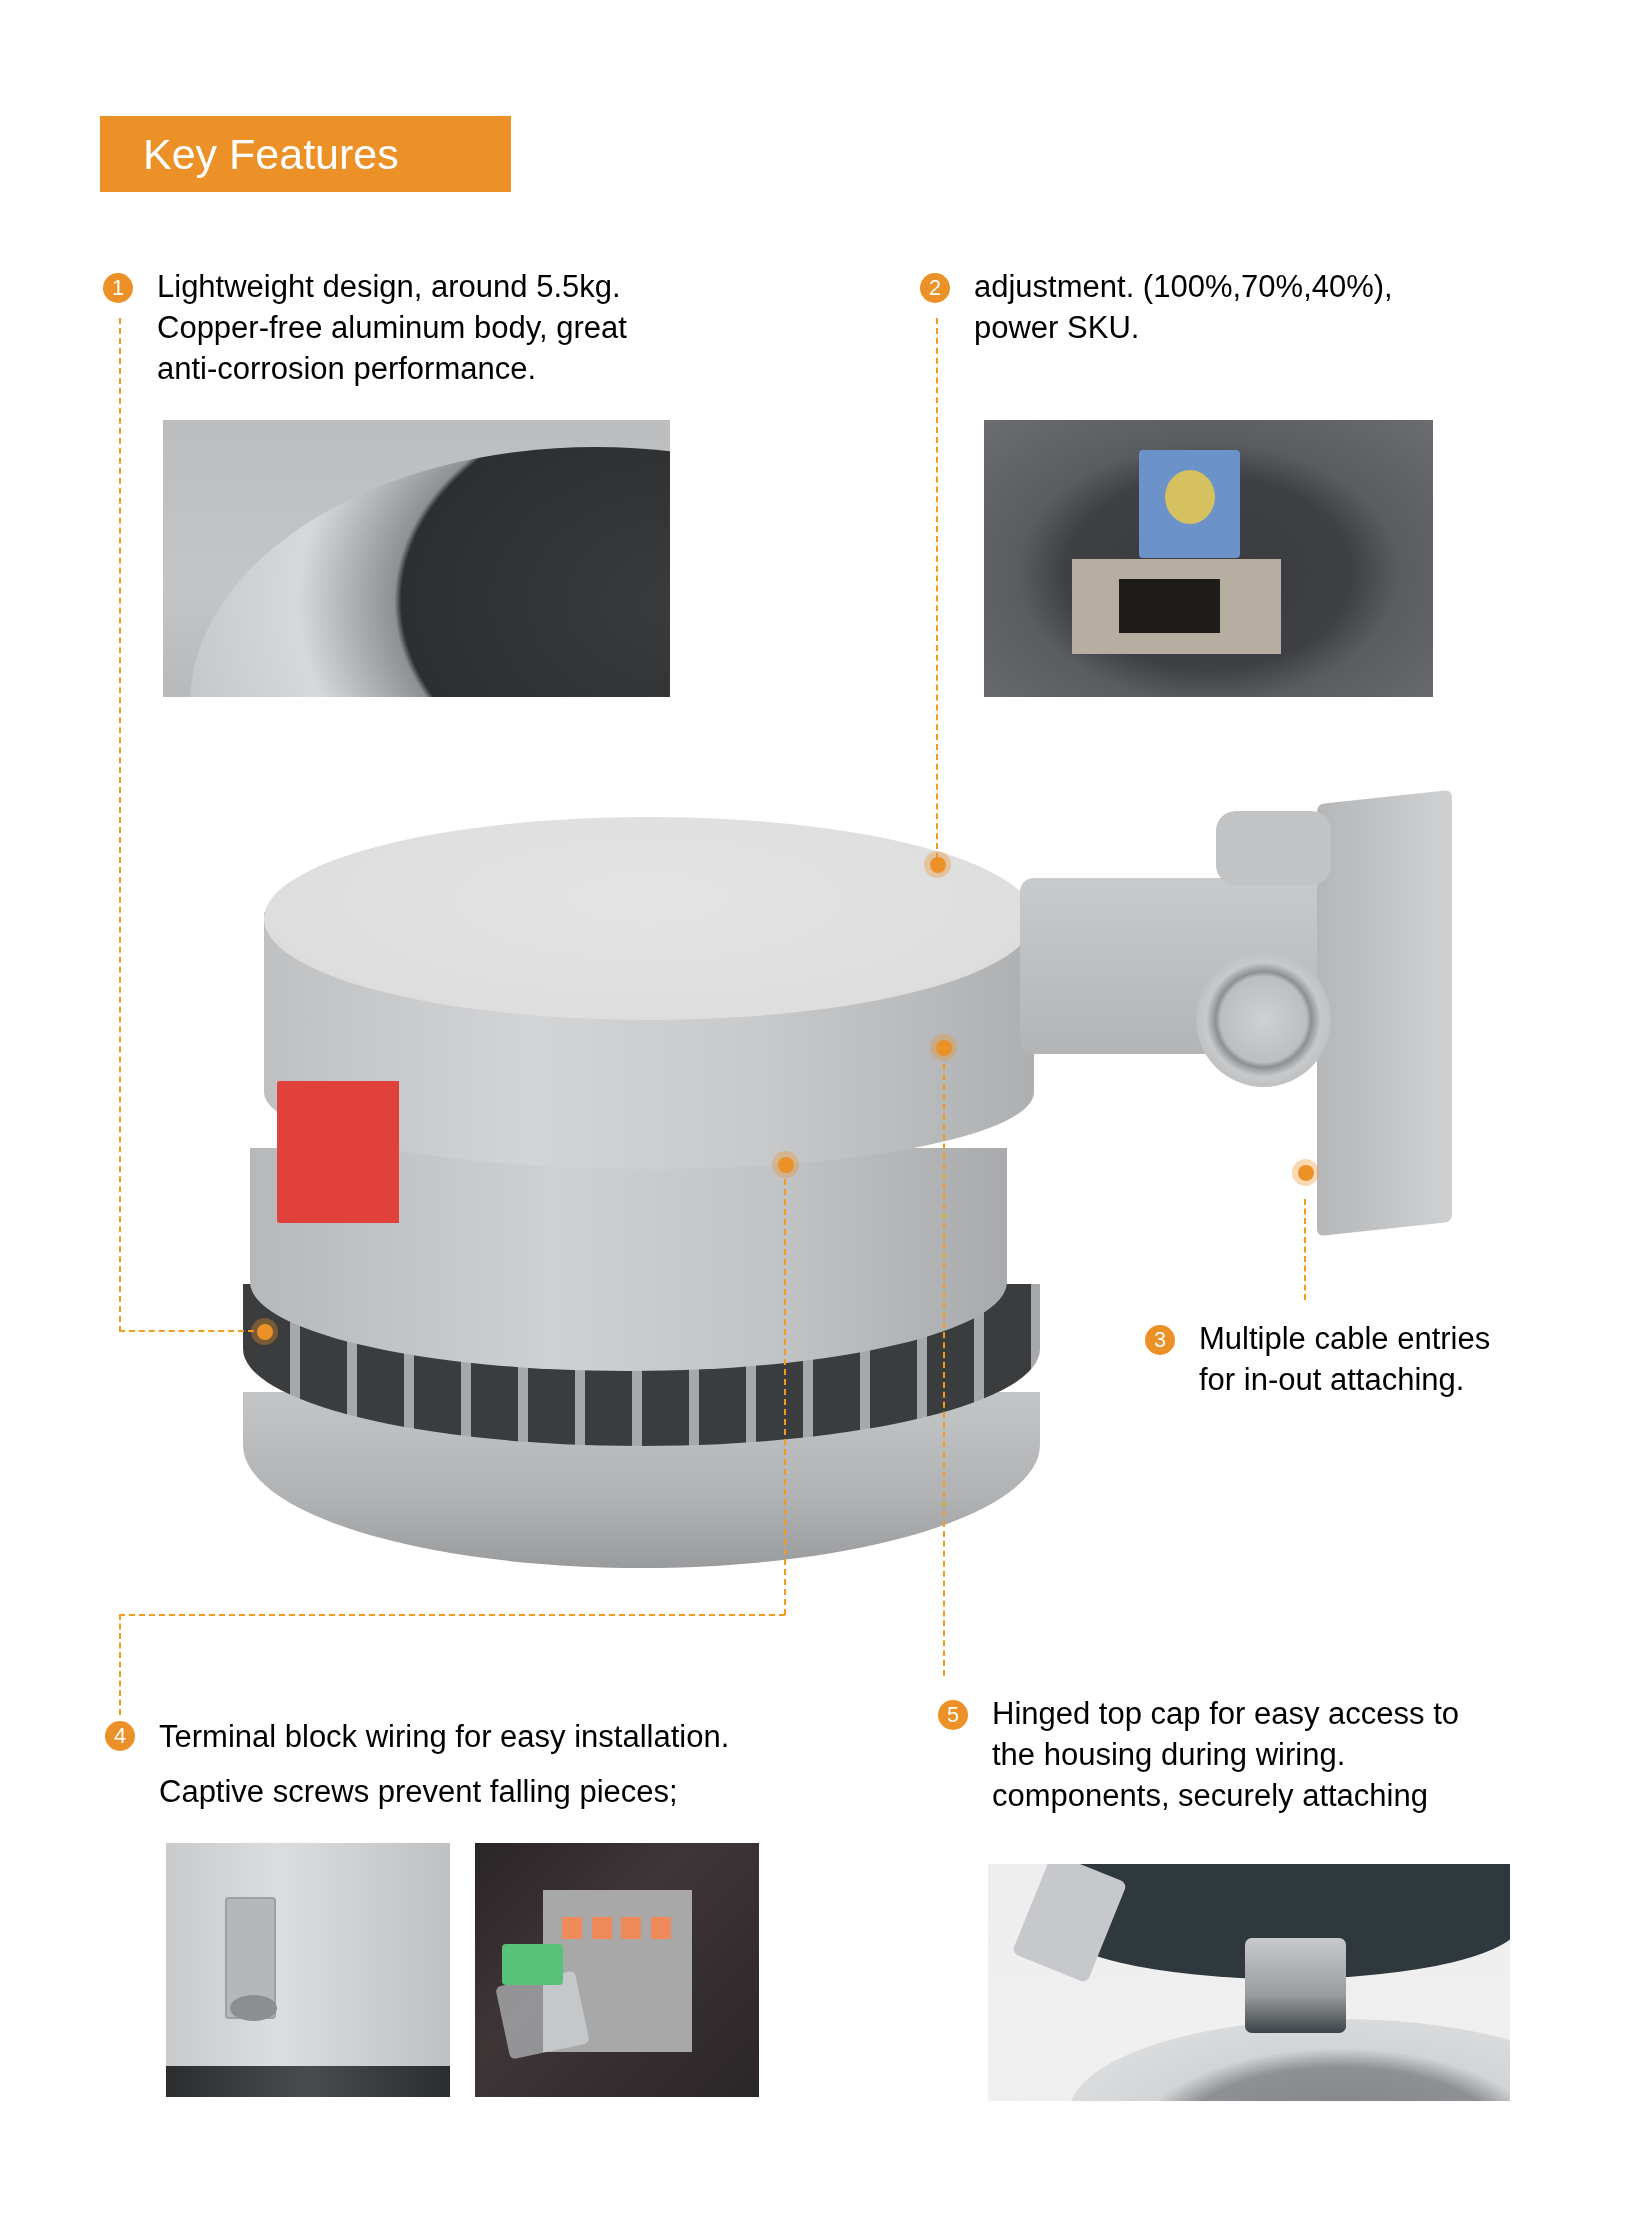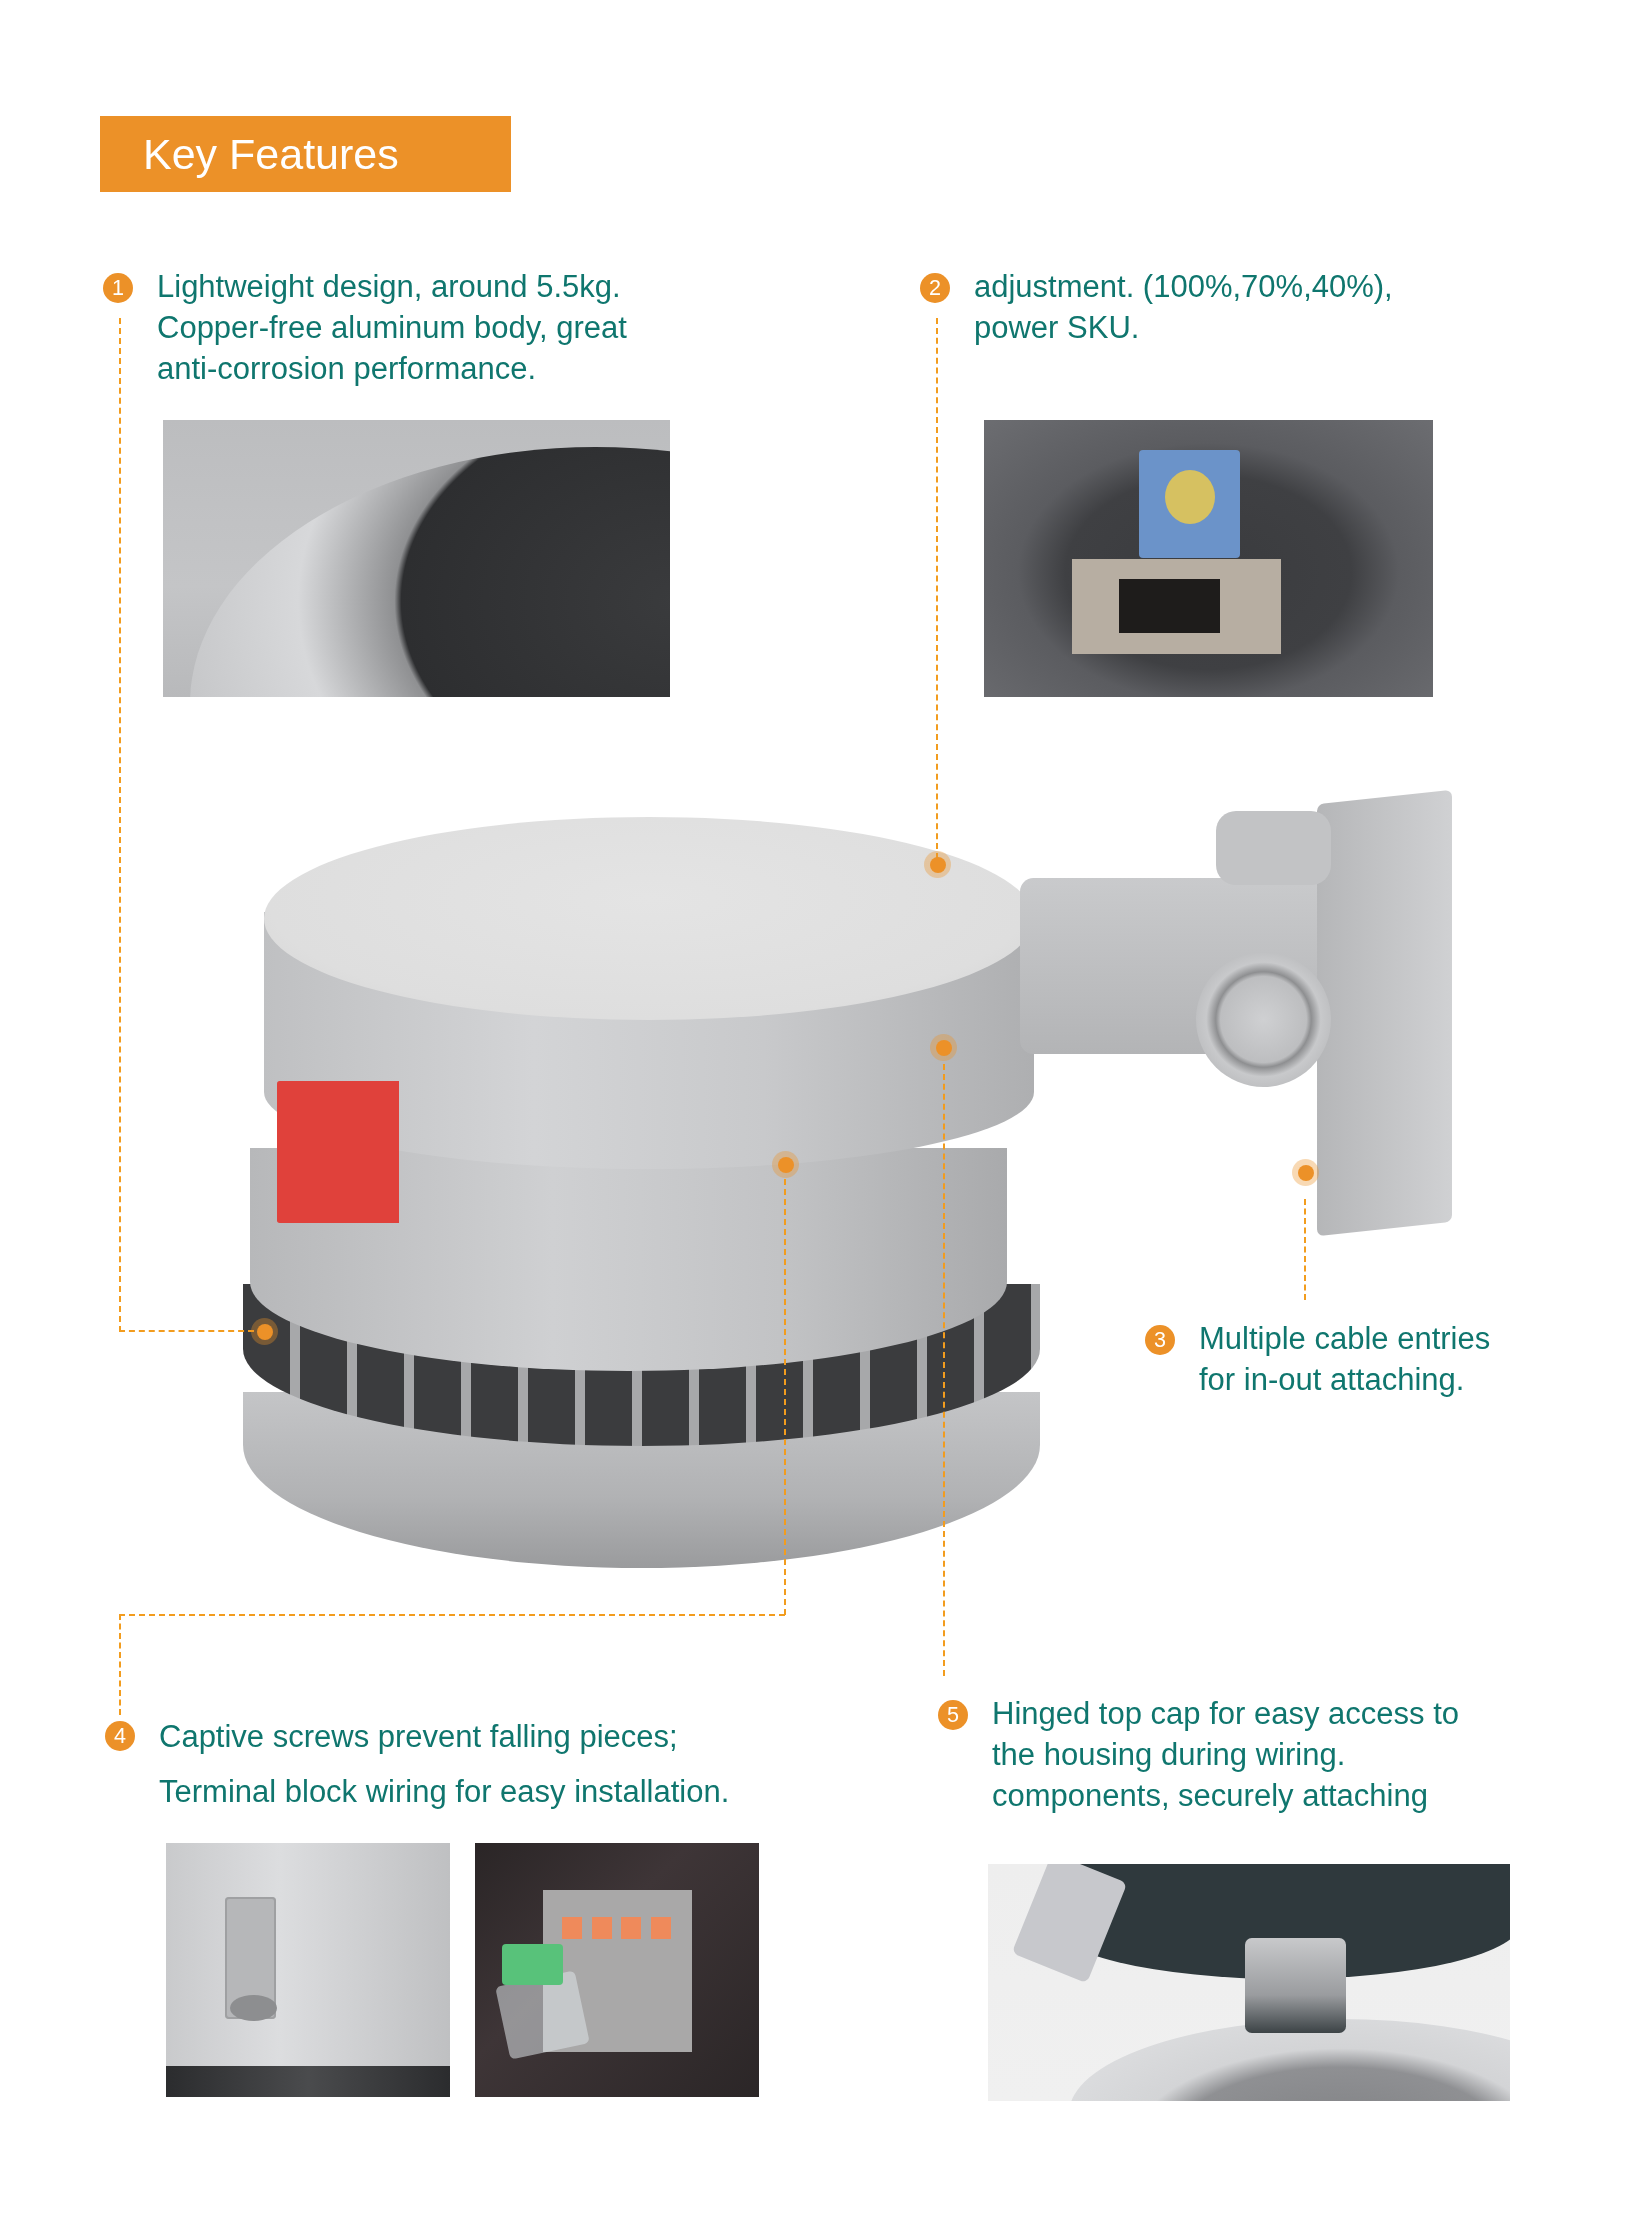--- a/index.html
+++ b/index.html
@@ -10,21 +10,21 @@
   
   .header-box { left: 100px; top: 116px; width: 411px; height: 76px; background: #ec9128; }
   .header-title { left: 0; top: 0; width: 100%; height: 100%; display: flex; align-items: center;
                   padding-left: 43px; box-sizing: border-box; color: #ffffff; font-size: 43px; }
 
   
   .feature { display: flex; align-items: flex-start; }
   .badge { width: 30px; height: 30px; border-radius: 50%; background: #ec9128; color: #fff;
            font-size: 21.6px; display: flex; align-items: center; justify-content: center;
            flex-shrink: 0; margin-top: 6.8px; margin-right: 24px; }
-  .feature-text { font-size: 31px; line-height: 41px; color: #0f766e; }
+  .feature-text { font-size: 31px; line-height: 41px; color: #000000; }
   .feature-text span { display: block; }
 
   
   .dash-v { border-left: 2.7px dashed #f29c1e; width: 0; }
   .dash-h { border-top: 2.7px dashed #f29c1e; height: 0; }
 
   
   .hotspot { width: 27px; height: 27px; border-radius: 50%; background: rgba(236,145,40,0.35);
              display: flex; align-items: center; justify-content: center; }
   .hotspot::after { content: ""; width: 16px; height: 16px; border-radius: 50%; background: #ec9128; }
@@ -112,22 +112,22 @@
   <div class="badge">3</div>
   <div class="feature-text">
     <span>Multiple cable entries</span>
     <span>for in-out attaching.</span>
   </div>
 </div>
 
 <div class="abs feature" style="left:105px; top:1714px;">
   <div class="badge">4</div>
   <div class="feature-text" style="line-height:55px; margin-top:-5.4px;">
+    <span>Terminal block wiring for easy installation.</span>
     <span>Captive screws prevent falling pieces;</span>
-    <span>Terminal block wiring for easy installation.</span>
   </div>
 </div>
 
 <div class="abs feature" style="left:938px; top:1693px;">
   <div class="badge">5</div>
   <div class="feature-text">
     <span>Hinged top cap for easy access to</span>
     <span>the housing during wiring.</span>
     <span>components, securely attaching</span>
   </div>

